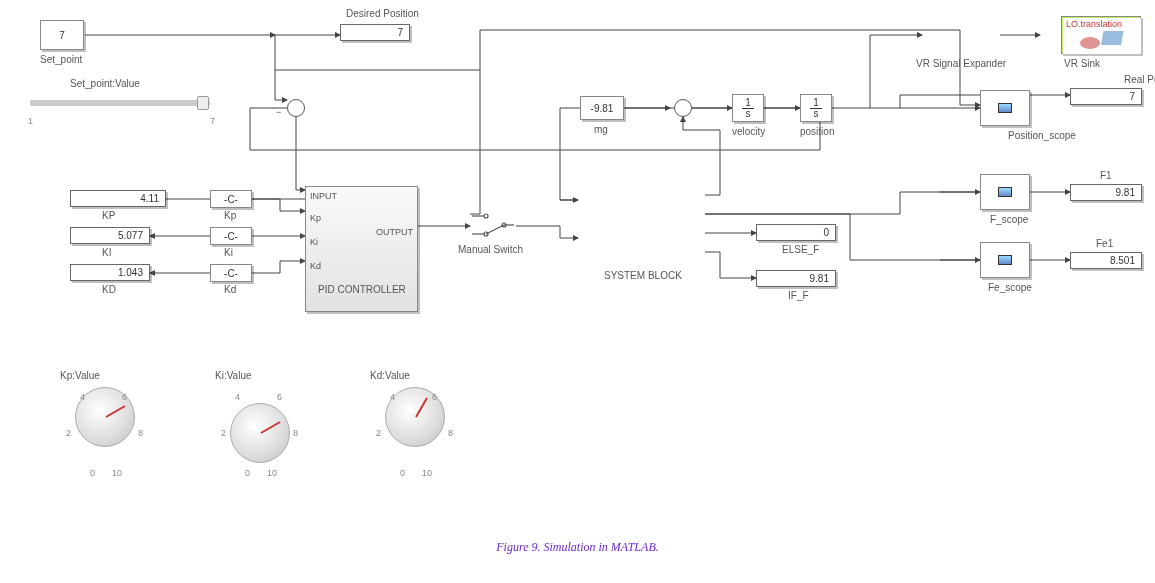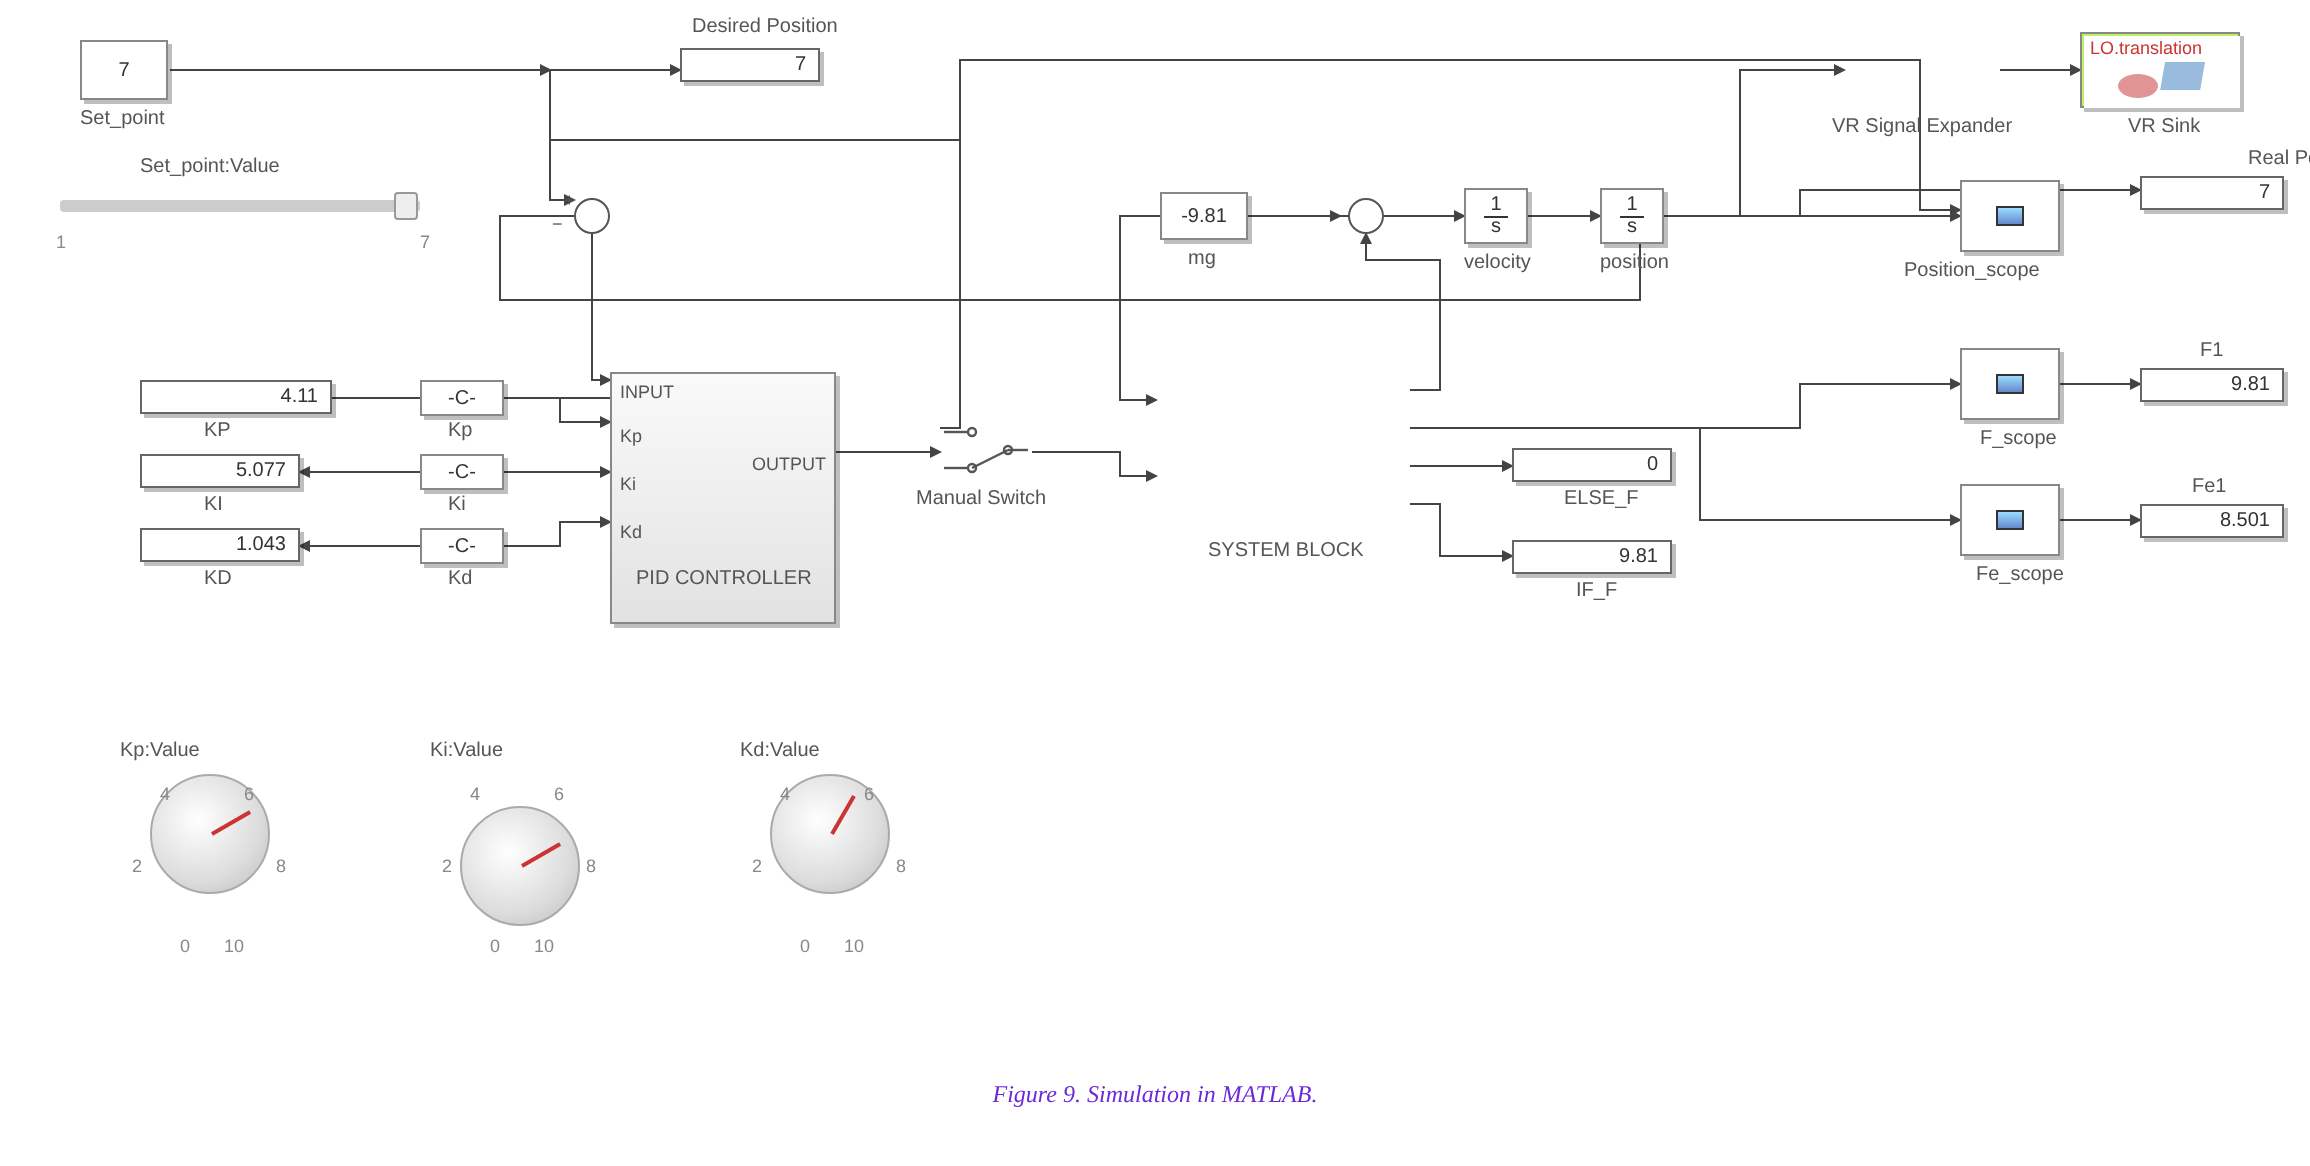--- a/index.html
+++ b/index.html
@@ -90,21 +90,21 @@
   .slider .track {
     width: 180px; height: 6px; background: #ccc; border-radius: 2px; position: relative;
   }
   .slider .thumb {
     position: absolute; top: -4px; width: 12px; height: 14px; background: #eee; border: 1px solid #999; border-radius: 2px;
   }
   .vr-expander {
     position: absolute; border: 1px solid #888; background: #fff; box-shadow: 2px 2px 0 rgba(0,0,0,0.25);
   }
   .vr-sink {
-    position: absolute; border: 1px solid #888; background: #bef264; box-shadow: 2px 2px 0 rgba(0,0,0,0.25);
+    position: absolute; border: 1px solid #888; background: #bef264; box-shadow: 2px 2px 0 rgba(0,0,0,0.25); margin-left: 21px;
   }
   .sumcircle {
     position: absolute; width: 18px; height: 18px; border-radius: 50%; border: 1px solid #555; background: #fff;
   }
   .switch {
     position: absolute; width: 46px; height: 30px; border: 0; background: transparent;
   }
   svg.wires { position:absolute; inset:0; pointer-events:none; }
   .tick { position:absolute; font-size:9px; color:#888; }
   .scope {
@@ -280,21 +280,21 @@
 <div class="label" style="left:732px; top:126px;">velocity</div>
 <div class="integrator" style="left:800px; top:94px;">
   <div class="num">1</div>
   <div class="den">s</div>
 </div>
 <div class="label" style="left:800px; top:126px;">position</div>
 
 <div class="scope" style="left:980px; top:90px;">
       <div class="scope-icon"></div>
     </div>
-<div class="label" style="left:912px; top:130px;padding-left:40px;">Position_scope</div>
+<div class="label" style="left:968px; top:130px;padding-left:40px;">Position_scope</div>
 
 <div class="scope" style="left:980px; top:174px;">
       <div class="scope-icon"></div>
     </div>
 <div class="label" style="left:990px; top:214px;">F_scope</div>
 
 <div class="scope" style="left:980px; top:242px;">
       <div class="scope-icon"></div>
     </div>
 <div class="label" style="left:988px; top:282px;">Fe_scope</div>

